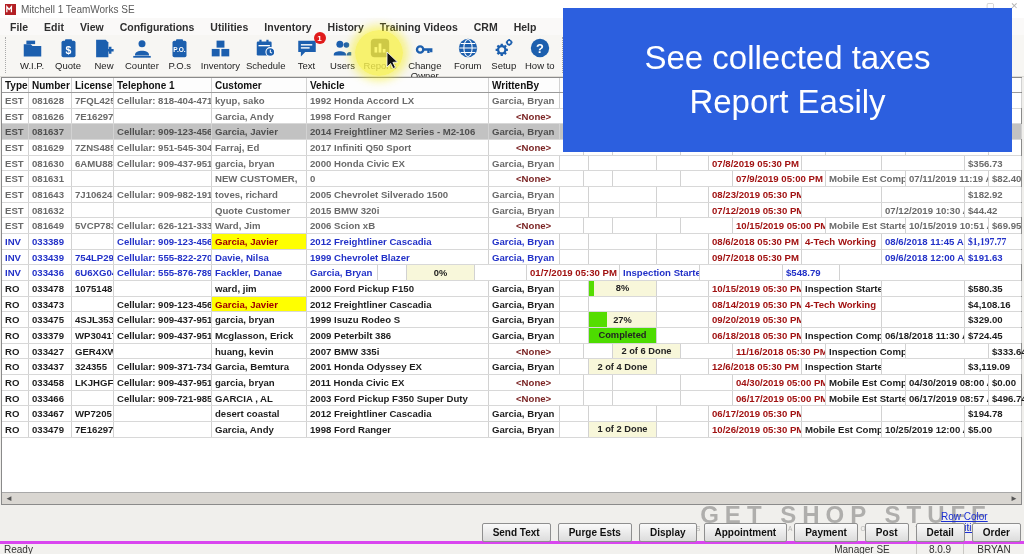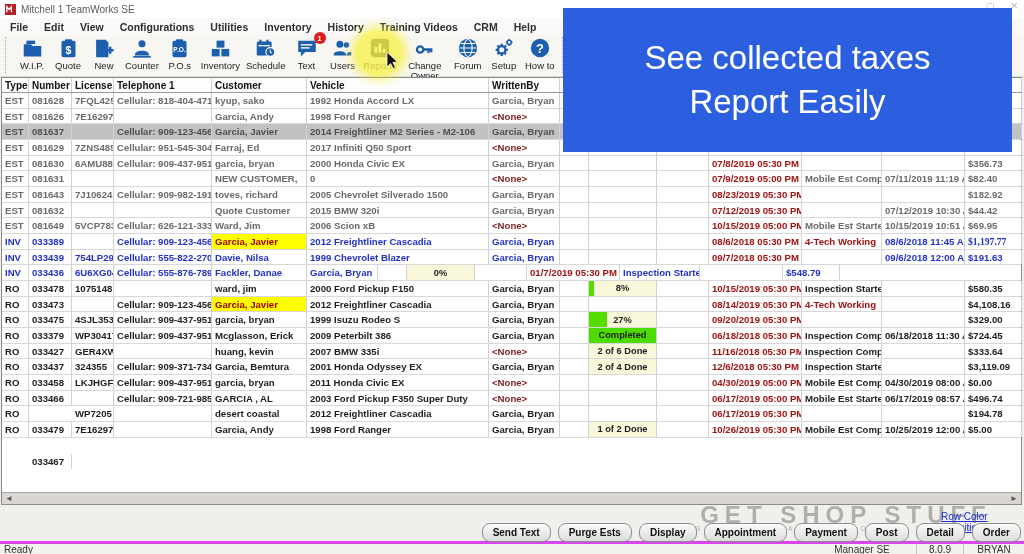--- a/index.html
+++ b/index.html
@@ -42,39 +42,39 @@
     font-size:10px;font-weight:bold;color:#111;}
   .g-cell{flex:none;box-sizing:border-box;border-right:1px solid #d2d2d2;padding:0 3px;
     overflow:hidden;white-space:nowrap;height:100%;display:flex;align-items:center;}
   .g-row{display:flex;height:14.68px;border-bottom:1px solid #d8d8d8;font-size:9.6px;font-weight:bold;}
   .g-row.est{color:#6a6a6a;}
   .g-row.inv{color:#2231c8;}
   .g-row.ro{color:#1d1d1d;}
   .g-row.sel{background:#c2c2c2;}
   .g-row.sel .g-cell{color:#4f4f4f;}
   .cell-promised{color:#a11212 !important;}
-  .cell-none{color:#7b2424 !important;}
+  .cell-none{color:#7b2424 !important;margin-left:24px;}
   .cell-red{color:#a11212 !important;}
   .cell-hl{background:#ffff00;color:#a00000 !important;}
   .cell-prog{position:relative;background:#f8f7da;padding:0;}
   .pbar{position:absolute;left:0;top:0;bottom:0;background:#55dd00;}
   .pbar.full{background:#4ddc00;width:100% !important;}
   .ptext{position:relative;z-index:2;width:100%;text-align:center;font-size:9.3px;color:#222;}
   
   .hscroll{position:absolute;left:0;right:0;bottom:0;height:12px;background:#d9d6d1;
     border-top:1px solid #a8a8a8;display:flex;justify-content:space-between;align-items:center;
     padding:0 3px;font-size:8px;color:#555;box-sizing:border-box;}
   
   .wm{position:absolute;left:668px;top:503px;width:356px;text-align:center;z-index:3;pointer-events:none;}
   .wm1{font-size:24px;font-weight:bold;letter-spacing:6px;color:rgba(95,95,95,0.45);line-height:24px;}
   .wm2{font-size:6.5px;letter-spacing:6px;color:rgba(130,130,130,0.55);margin-top:-2px;}
   .rcd{position:absolute;left:941px;top:511px;font-size:10px;color:#1c2fd4;text-decoration:underline;z-index:8;cursor:pointer;}
   .btnrow{position:absolute;top:523px;right:3px;display:flex;gap:7px;z-index:9;}
   .fbtn{height:17px;padding:0 10px;background:linear-gradient(#fafafa,#dcdcdc);border:1px solid #8f8f8f;
-    border-radius:8px;font-size:10px;font-weight:bold;color:#111;display:flex;align-items:center;cursor:pointer;}
+    border-radius:2px;font-size:10px;font-weight:bold;color:#111;display:flex;align-items:center;cursor:pointer;}
   .statusbar{position:absolute;left:0;bottom:0;width:1024px;height:13px;background:#f2f1ee;
     border-top:3px solid #d946ef;font-size:10px;color:#333;display:flex;align-items:center;box-sizing:border-box;}
   .sb-left{padding-left:4px;flex:1;}
   .sb-seg{display:flex;align-items:center;justify-content:center;height:100%;}
   .sb-div{width:1px;height:100%;background:#c9c7c3;}
 </style>
 </head>
 <body>
 
 <div class="titlebar">
@@ -620,21 +620,21 @@
         <div class="g-cell" style="width: 29px;"></div>
         <div class="g-cell" style="width: 68px;"></div>
         <div class="g-cell" style="width: 52px;"></div>
         <div class="g-cell cell-promised" style="width: 93px;">06/17/2019 05:00 PM</div>
         <div class="g-cell" style="width: 80px;">Mobile Est Started</div>
         <div class="g-cell" style="width: 83px;">06/17/2019 08:57 AM ...</div>
         <div class="g-cell" style="width: 57px;">$496.74</div>
       </div>
       <div class="g-row ro">
         <div class="g-cell" style="width: 27px;">RO</div>
-        <div class="g-cell" style="width: 43px; margin-top: 48px;">033467</div>
+        <div class="g-cell" style="width: 43px;">033467</div>
         <div class="g-cell" style="width: 42px;">WP7205</div>
         <div class="g-cell" style="width: 98px;"></div>
         <div class="g-cell" style="width: 95px;">desert coastal</div>
         <div class="g-cell" style="width: 182px;">2012 Freightliner Cascadia</div>
         <div class="g-cell" style="width: 71px;">Garcia, Bryan</div>
         <div class="g-cell" style="width: 29px;"></div>
         <div class="g-cell" style="width: 68px;"></div>
         <div class="g-cell" style="width: 52px;"></div>
         <div class="g-cell cell-promised" style="width: 93px;">06/17/2019 05:30 PM</div>
         <div class="g-cell" style="width: 80px;"></div>

